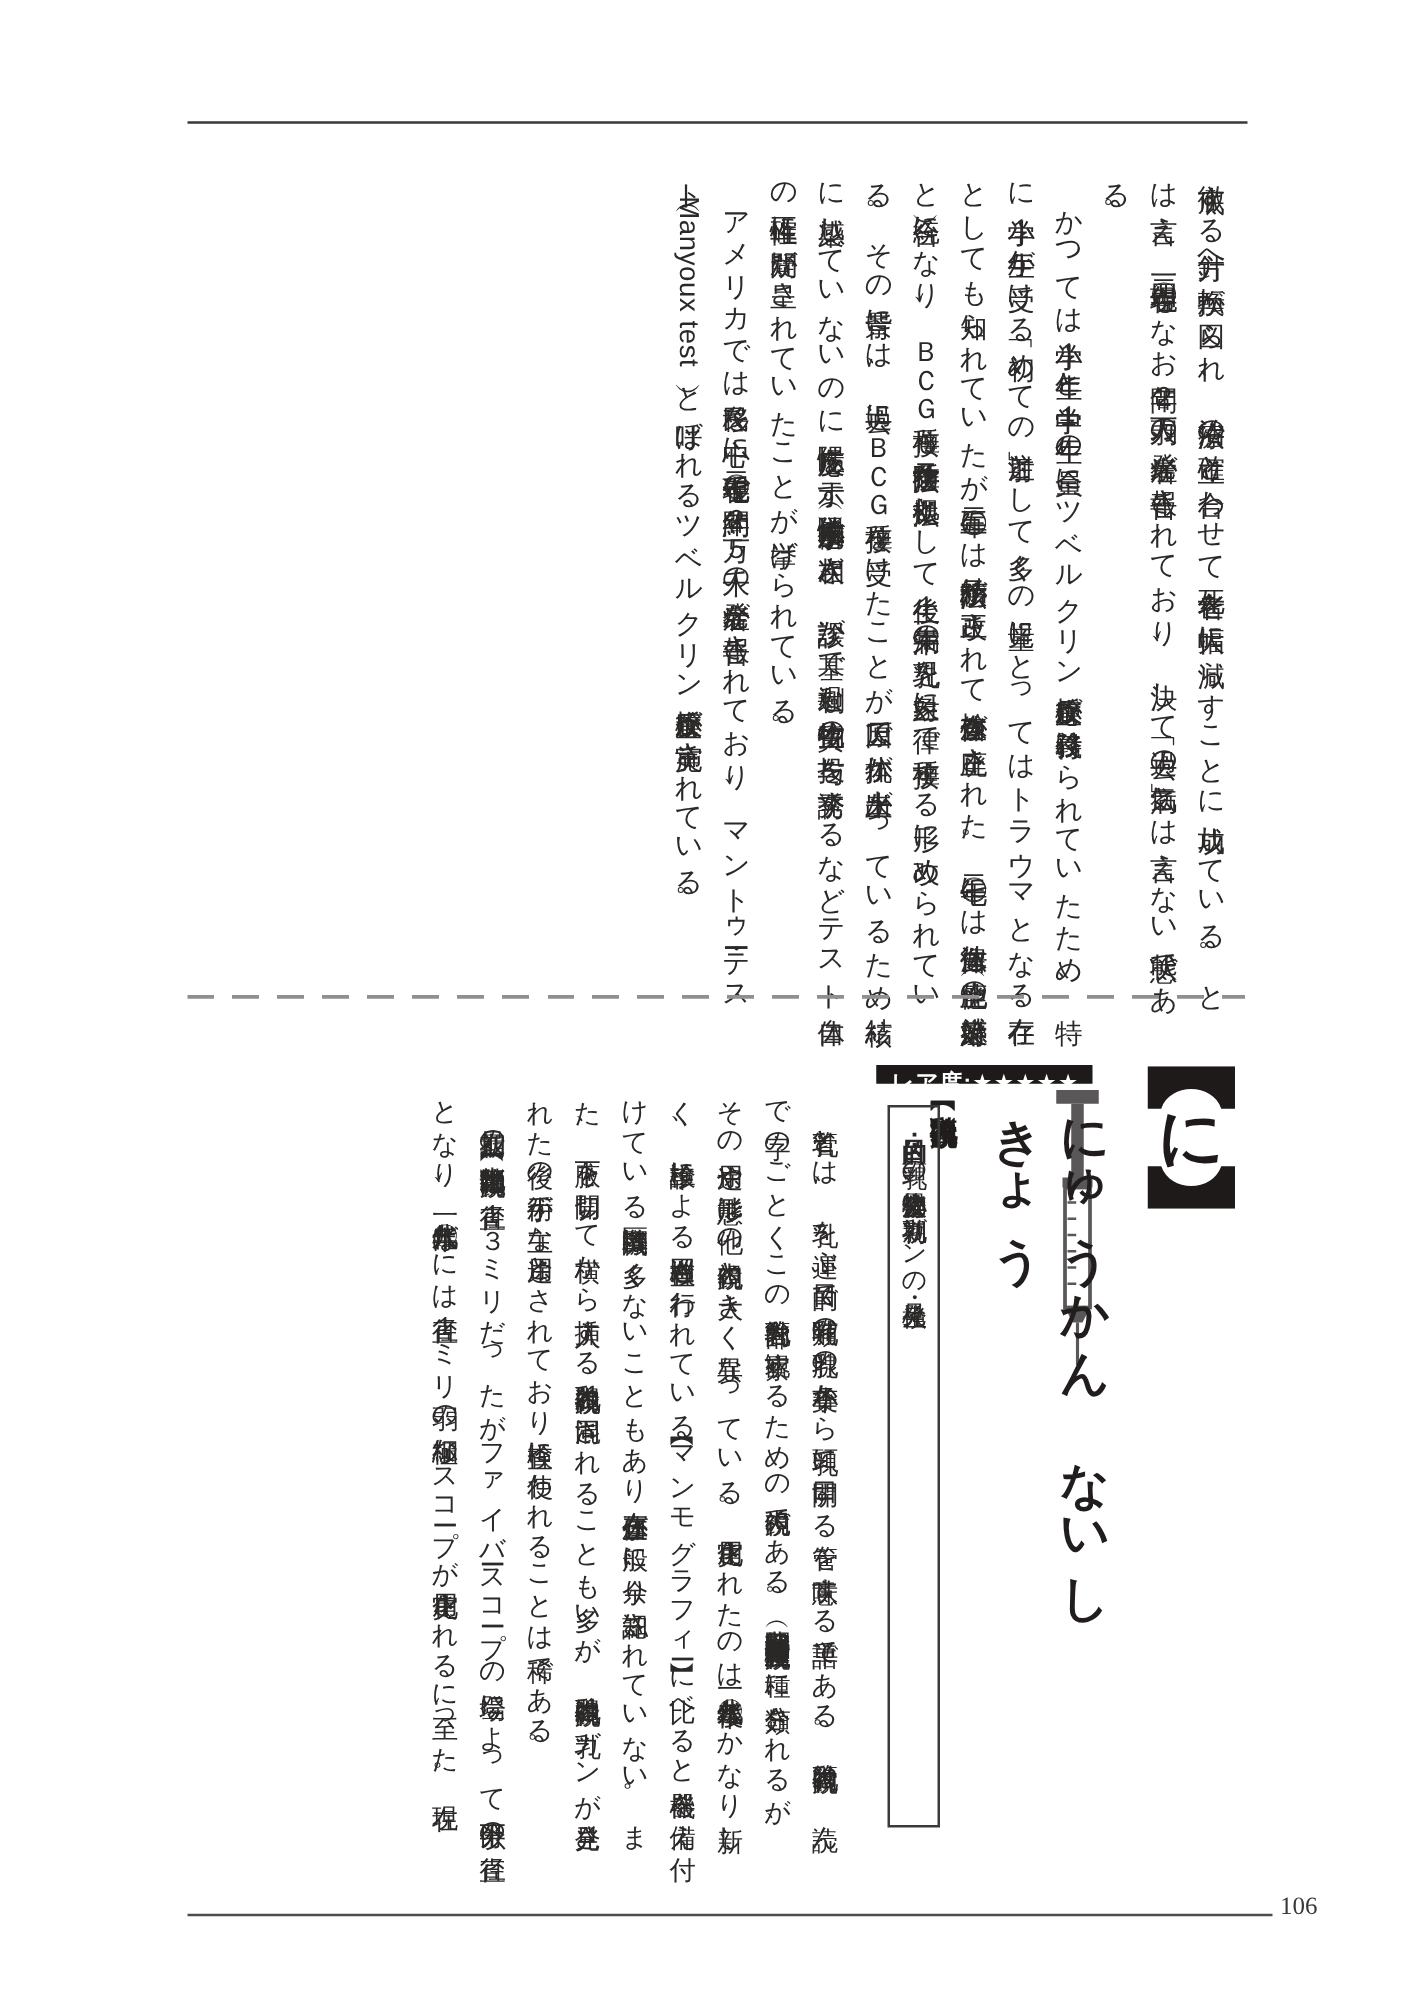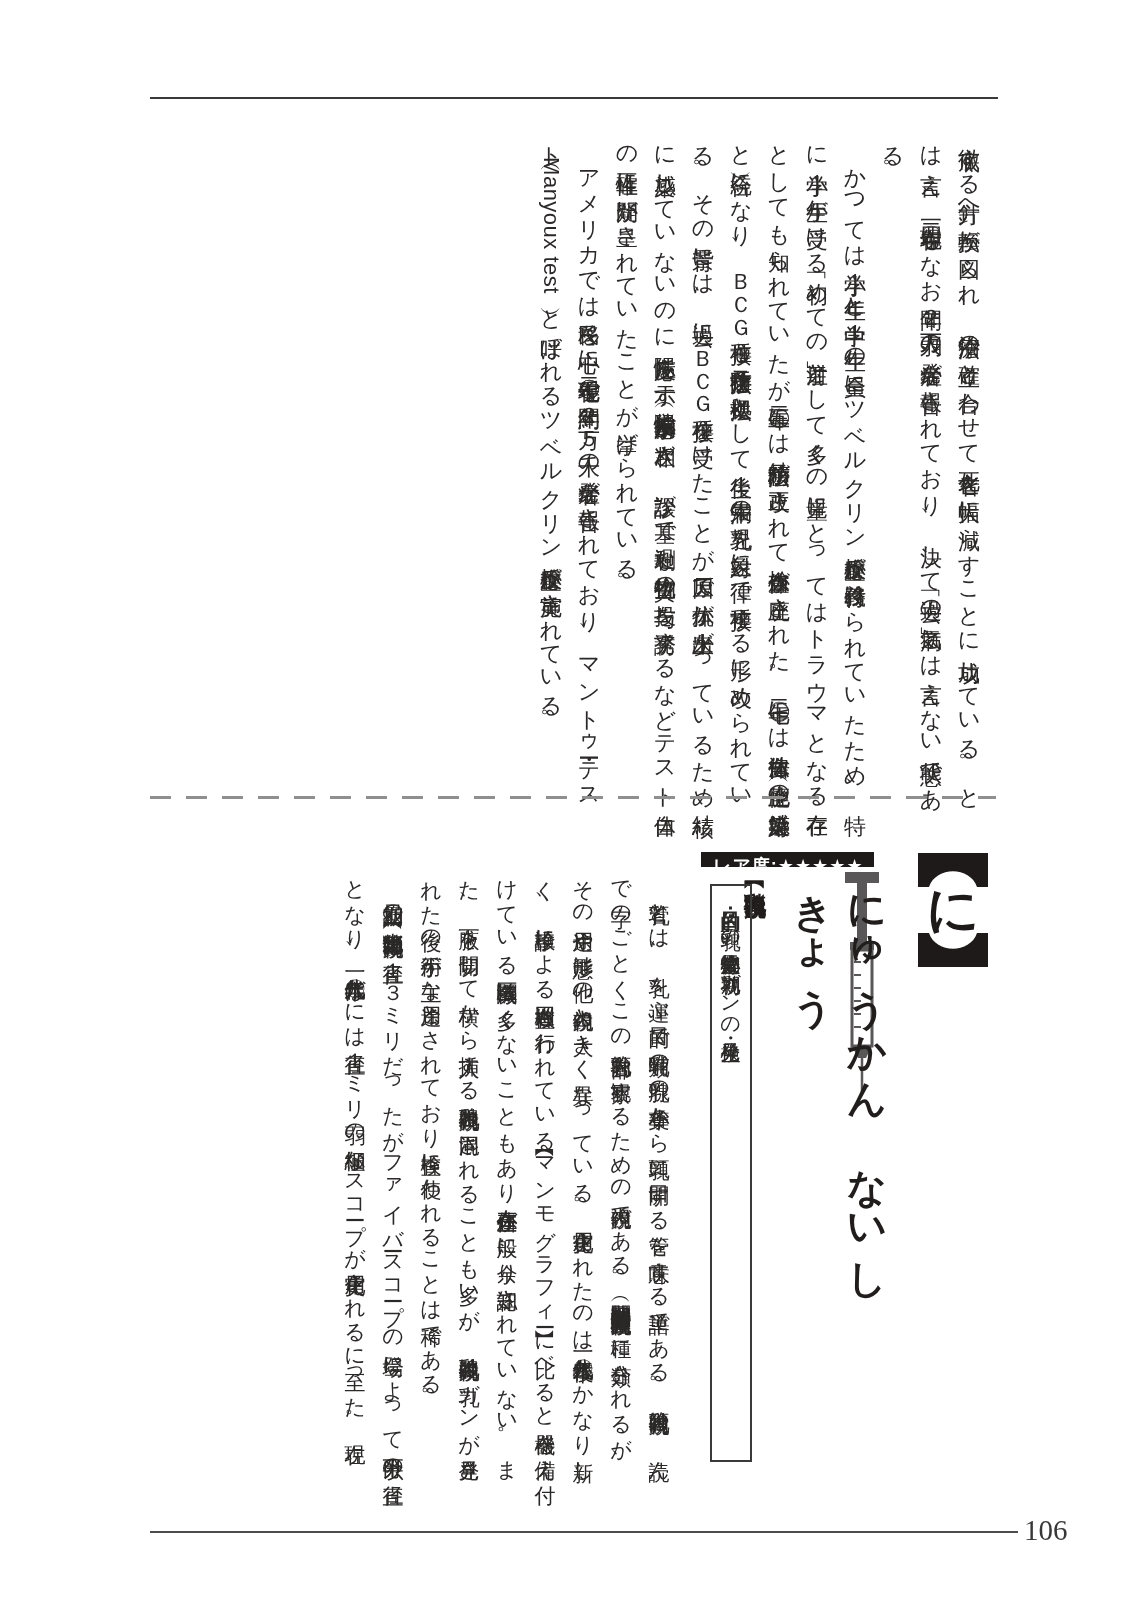--- a/index.html
+++ b/index.html
@@ -114,21 +114,21 @@
     width: 532px; height: 604px;
     font-size: 21px;
     line-height: 38px;
     text-align: justify;
     letter-spacing: 0.5px;
   }
   .page-number {
     position: absolute;
     left: 1024px; top: 1514px;
     font-family: "Liberation Serif", "DejaVu Serif", serif;
-    font-size: 29px;
+    font-size: 20px;
     color: #383838;
   }
 </style>
 </head>
 <body>
 
 <div class="page">
 
   <div class="rule rule-top"></div>
 

